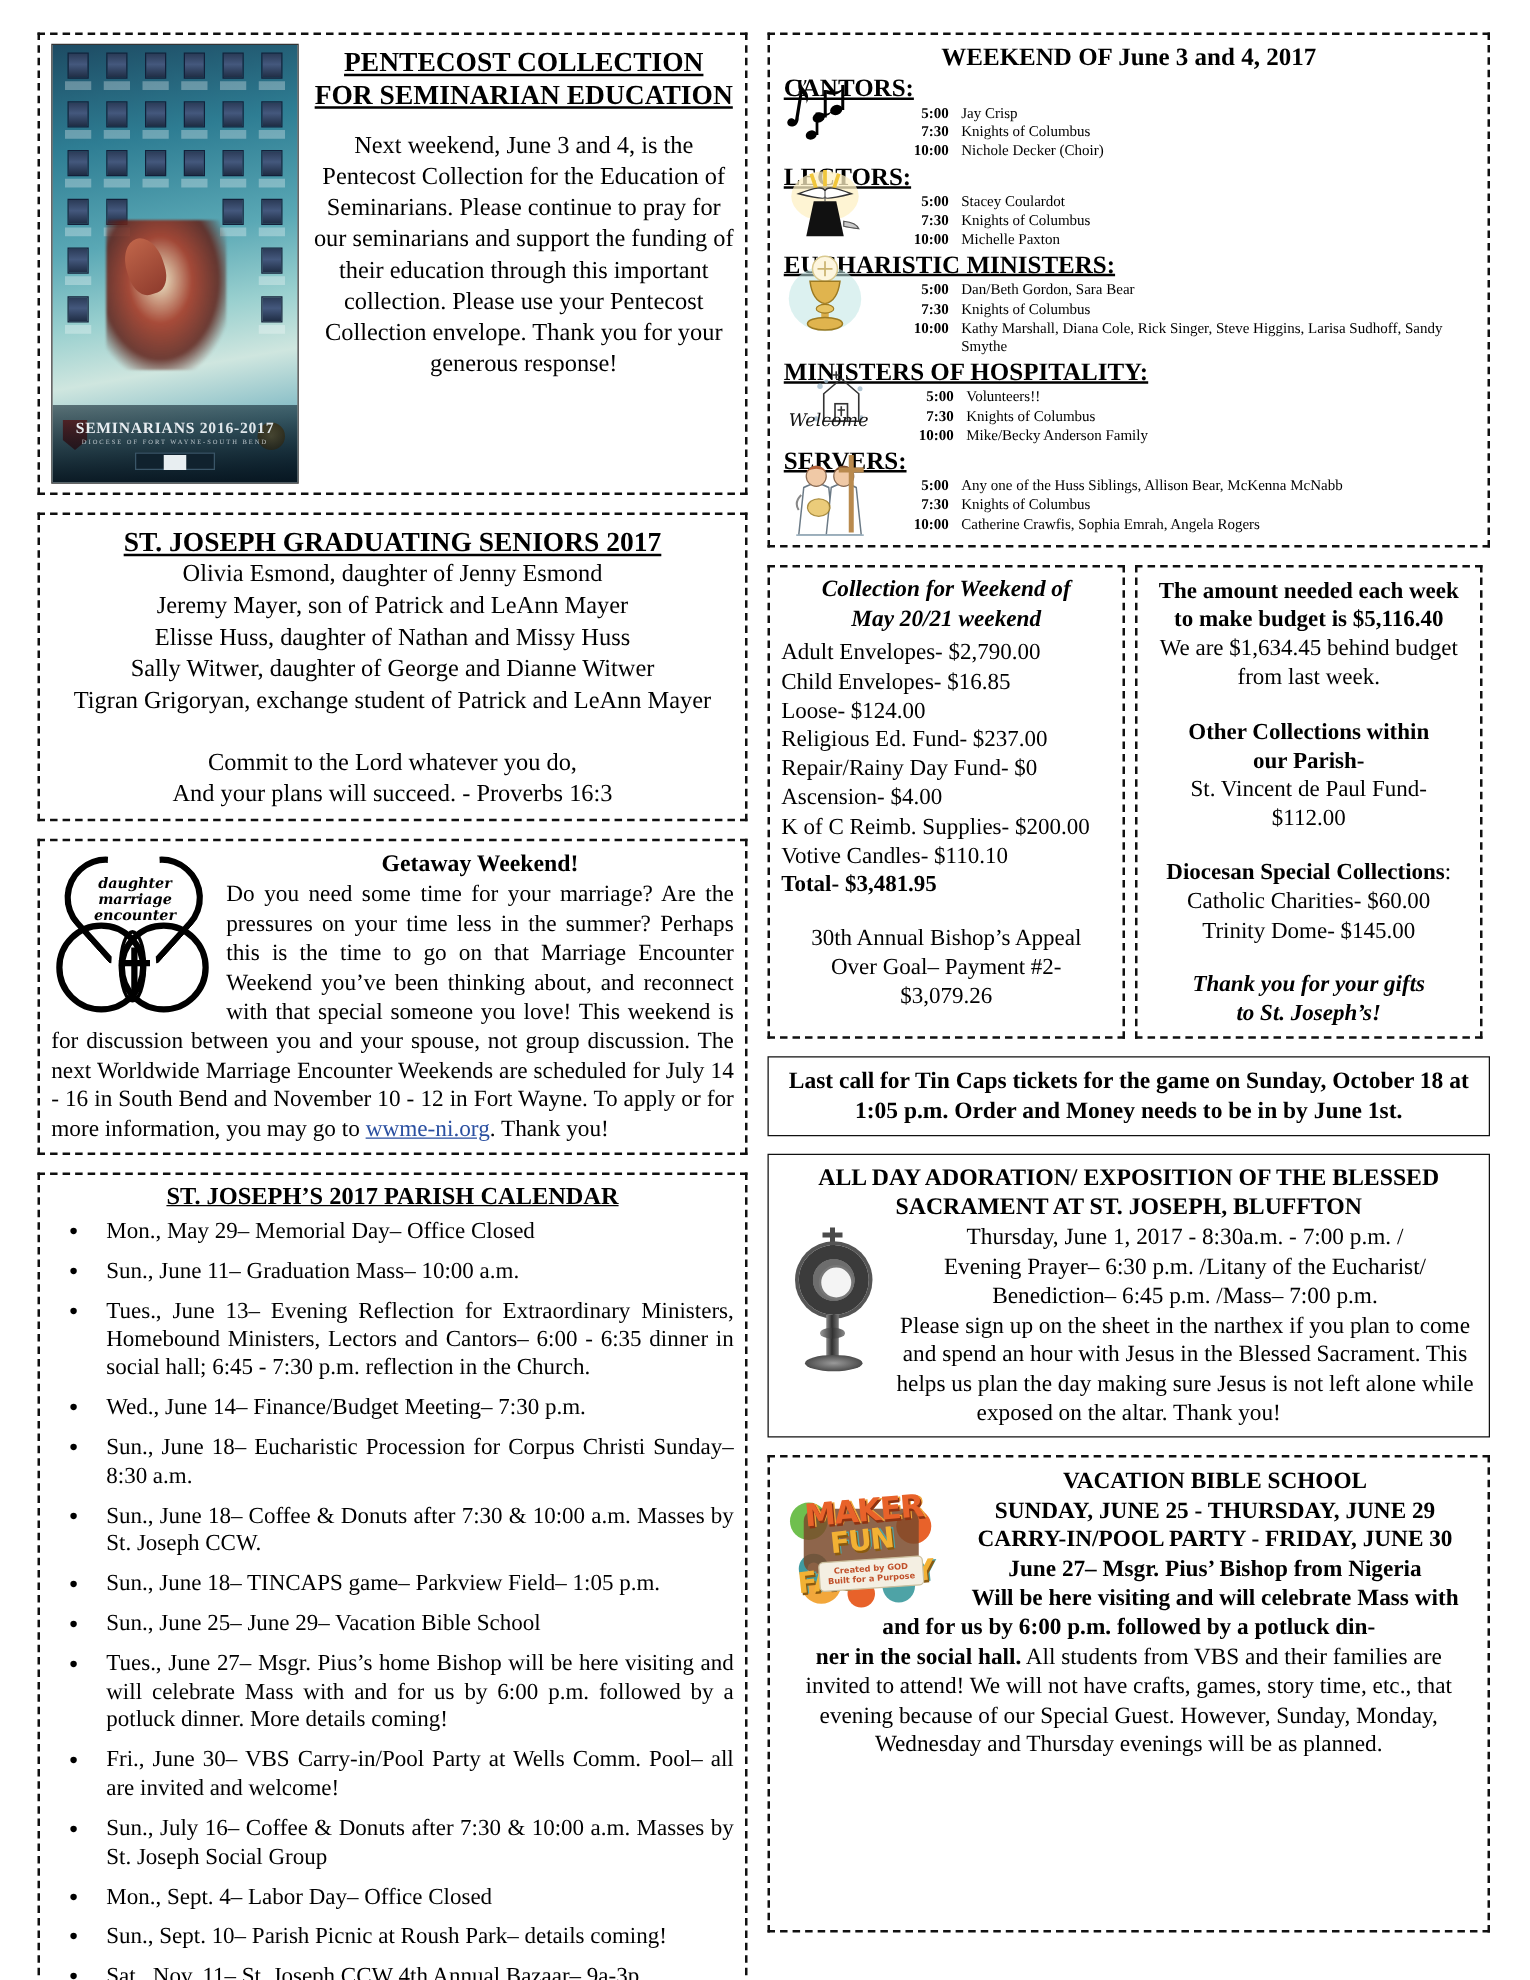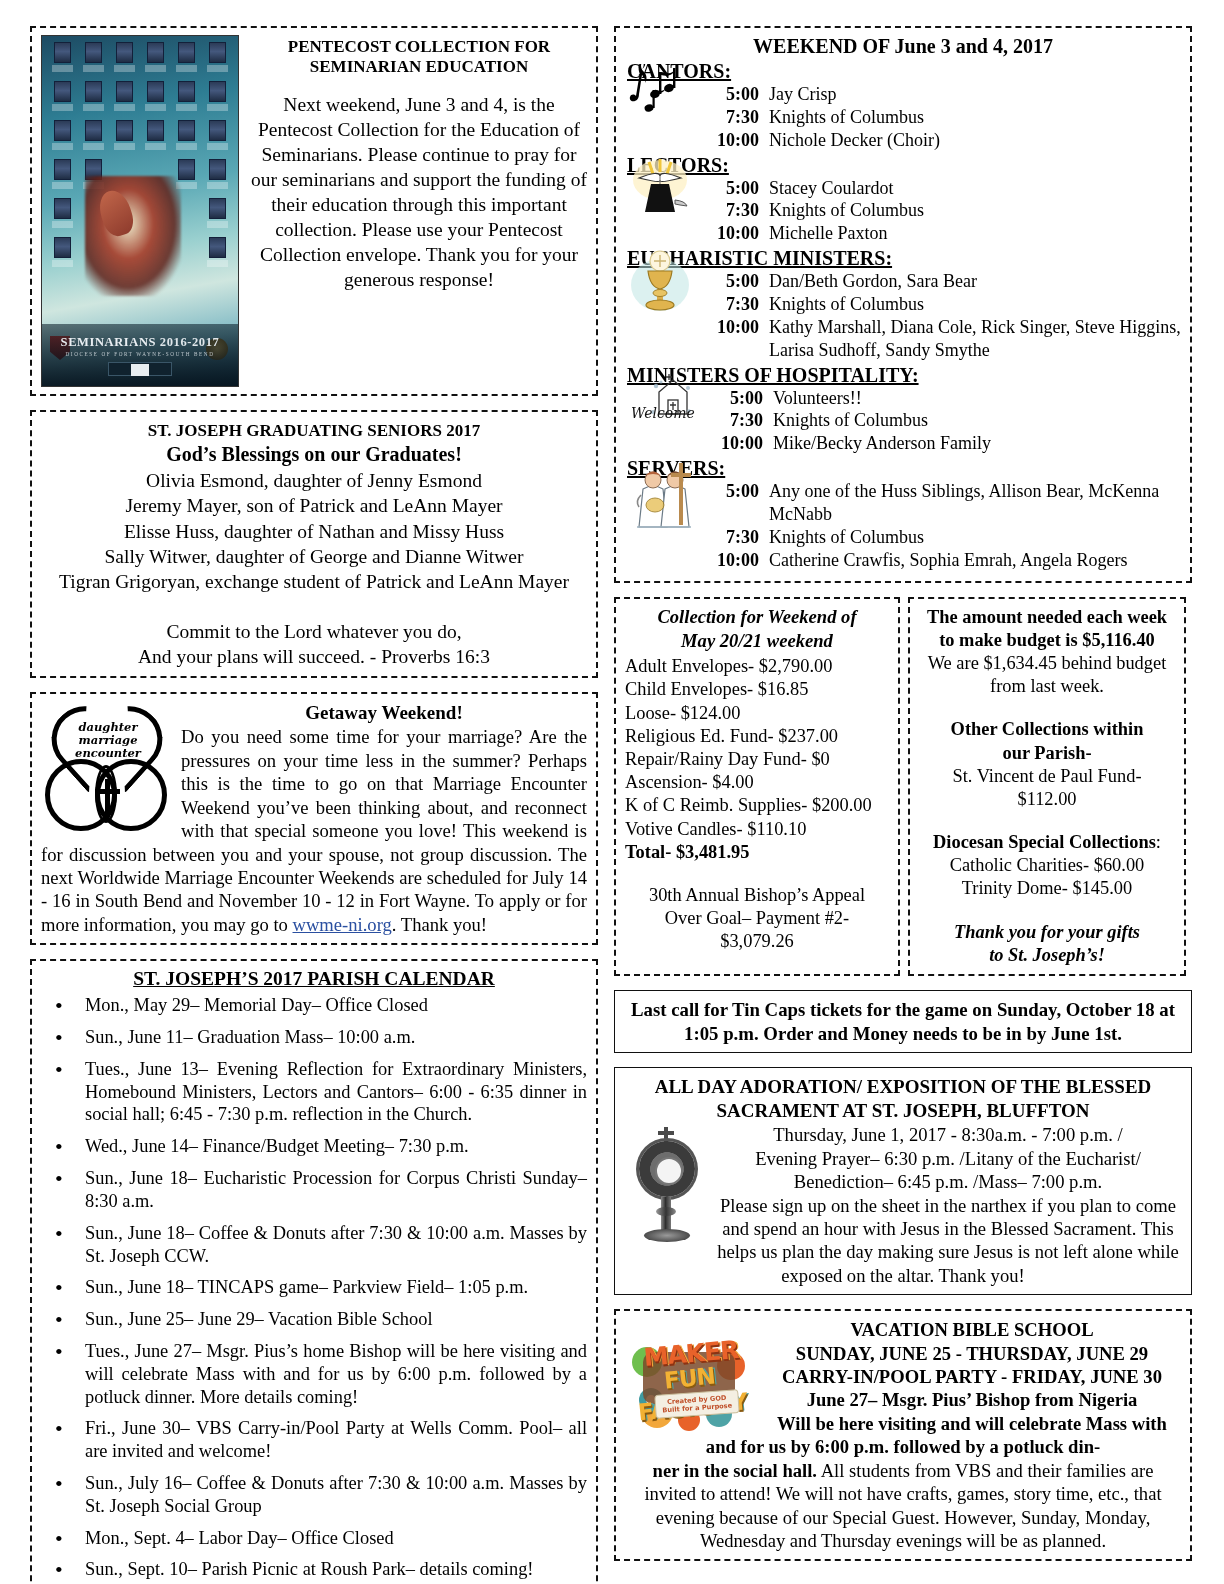--- a/index.html
+++ b/index.html
@@ -31,25 +31,26 @@
     padding: 7px 9px;
   }
   .box-solid { border: 1.5px solid #111; }
 
   .ctr { text-align: center; }
   .just { text-align: justify; }
   .bold { font-weight: bold; }
   .ital { font-style: italic; }
 
   h2.title {
-    font-size: 17px;
+    font-size: 22px;
     font-weight: bold;
     text-align: center;
     margin: 2px 0 4px 0;
     line-height: 1.18;
+    text-decoration: underline;
   }
   h3.sub {
     font-size: 20px;
     font-weight: bold;
     text-align: center;
     margin: 0 0 1px 0;
   }
   p { margin: 0; }
 
   
@@ -141,21 +142,21 @@
   ul.cal { list-style: none; margin:0; padding:0; font-size: 18.4px; line-height: 1.24; }
   ul.cal li { position: relative; padding-left: 44px; margin-bottom: 9px; text-align: justify; }
   ul.cal li:before {
     content:"\2022"; position:absolute; left: 14px; top:-2px; font-size: 22px;
   }
 
   
   .wk-title { font-size: 20px; font-weight: bold; text-align:center; margin-bottom: 2px;}
   .min-head { font-size: 20px; font-weight: bold; text-decoration: underline; margin: 0 0 0 2px; }
   .min-group { position: relative; margin-bottom: 2px; }
-  .min-rows { margin-left: 72px; font-size: 18px; line-height: 1.27; }
+  .min-rows { margin-left: 72px; font-size: 12px; line-height: 1.27; }
   .min-row { display: flex; gap: 10px; }
   .min-time { font-weight: bold; width: 62px; text-align: right; flex: 0 0 62px; }
   .min-name { flex: 1; }
   .min-icon { position: absolute; left: 4px; top: 4px; width: 64px; height: 60px; }
 
   
   .two-col { display:flex; gap: 8px; }
   .coll { width: 286px; font-size: 18.4px; line-height: 1.26; }
   .coll .hd { text-align:center; font-weight:bold; font-style:italic; font-size:18.6px; line-height:1.2; margin-bottom:2px;}
   .budget { width: 278px; font-size: 18.4px; line-height: 1.26; text-align:center; }
@@ -342,21 +343,20 @@
         <div class="sem-text">
           <h2 class="title">PENTECOST COLLECTION FOR SEMINARIAN EDUCATION</h2>
           <p class="body">Next weekend, June 3 and 4, is the Pentecost Collection for the Education of Seminarians. Please continue to pray for our seminarians and support the funding of their education through this important collection. Please use your Pentecost Collection envelope. Thank you for your generous response!</p>
         </div>
       </div>
     </div>
 
     <div class="box">
       <div class="seniors">
         <h2 class="title" style="margin-bottom:0">ST. JOSEPH GRADUATING SENIORS 2017</h2>
-        <h3 class="sub">God’s Blessings on our Graduates!</h3>
         <p class="name">Olivia Esmond, daughter of  Jenny Esmond</p>
         <p class="name">Jeremy Mayer, son of Patrick and LeAnn Mayer</p>
         <p class="name">Elisse Huss, daughter of Nathan and Missy Huss</p>
         <p class="name">Sally Witwer, daughter of George and Dianne Witwer</p>
         <p class="name">Tigran Grigoryan, exchange student of Patrick and LeAnn Mayer</p>
         <p class="verse">Commit to the Lord whatever you do,</p>
         <p class="ctr">And your plans will succeed. - Proverbs 16:3</p>
       </div>
     </div>
 

